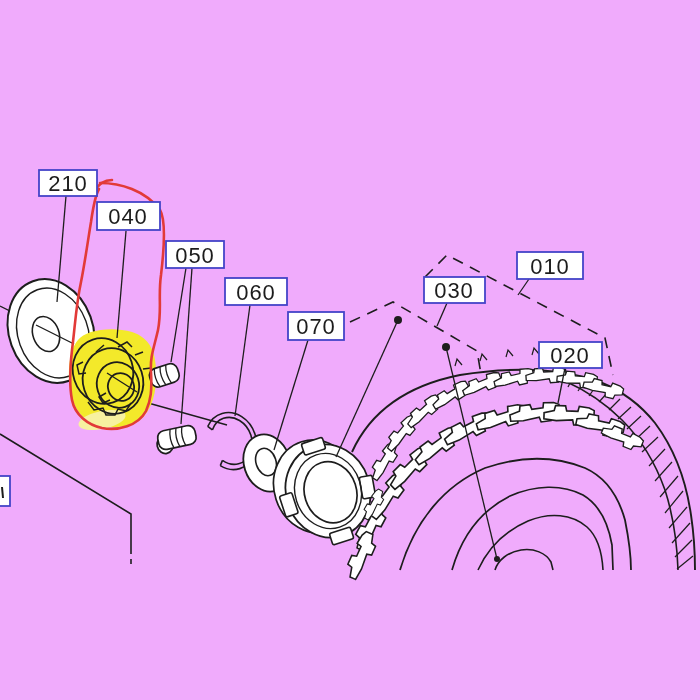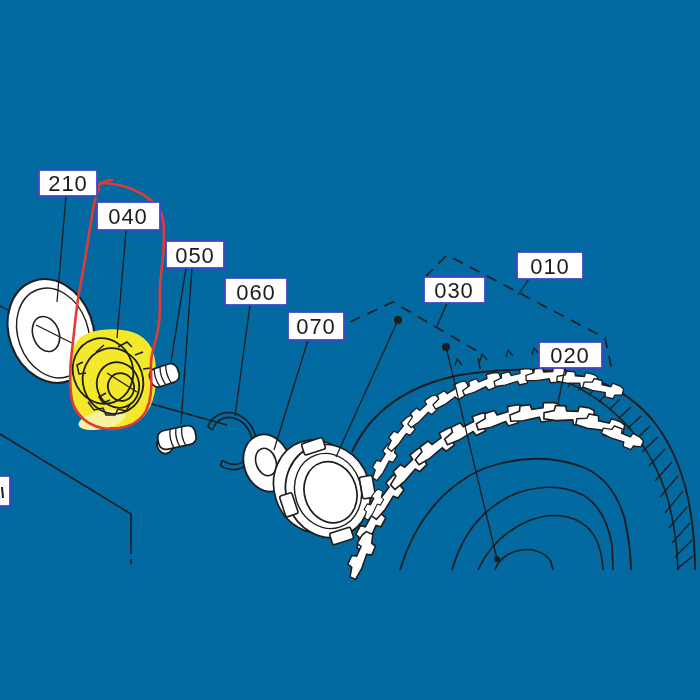--- a/index.html
+++ b/index.html
@@ -1,16 +1,16 @@
 <!DOCTYPE html>
 <html><head>
 <meta charset="utf-8">
 <style>
   html,body{margin:0;padding:0;background:#ffffff;}
-  .stage{width:700px;height:700px;position:relative;background:#0369a1;overflow:hidden;}
+  .stage{width:700px;height:700px;position:relative;background:#f0abfc;overflow:hidden;}
   svg{display:block;}
   .lbl-text{font-family:"Liberation Sans", sans-serif;font-size:22px;font-weight:500;fill:#1c1c1c;letter-spacing:1px;}
 </style>
 </head>
 <body>
 
 <div class="stage">
 <svg width="700" height="700" viewBox="0 0 700 700">
   <defs>
     <path id="lug" d="M-20,3 L-20,-2 L-12,-4 L-11,-8 L-3,-8 L-2,-4 L7,-4 L8,-8 L16,-7 L20,-5 L20,1 L13,3 L12,7 L4,7 L3,3 L-10,4 Z"></path>

